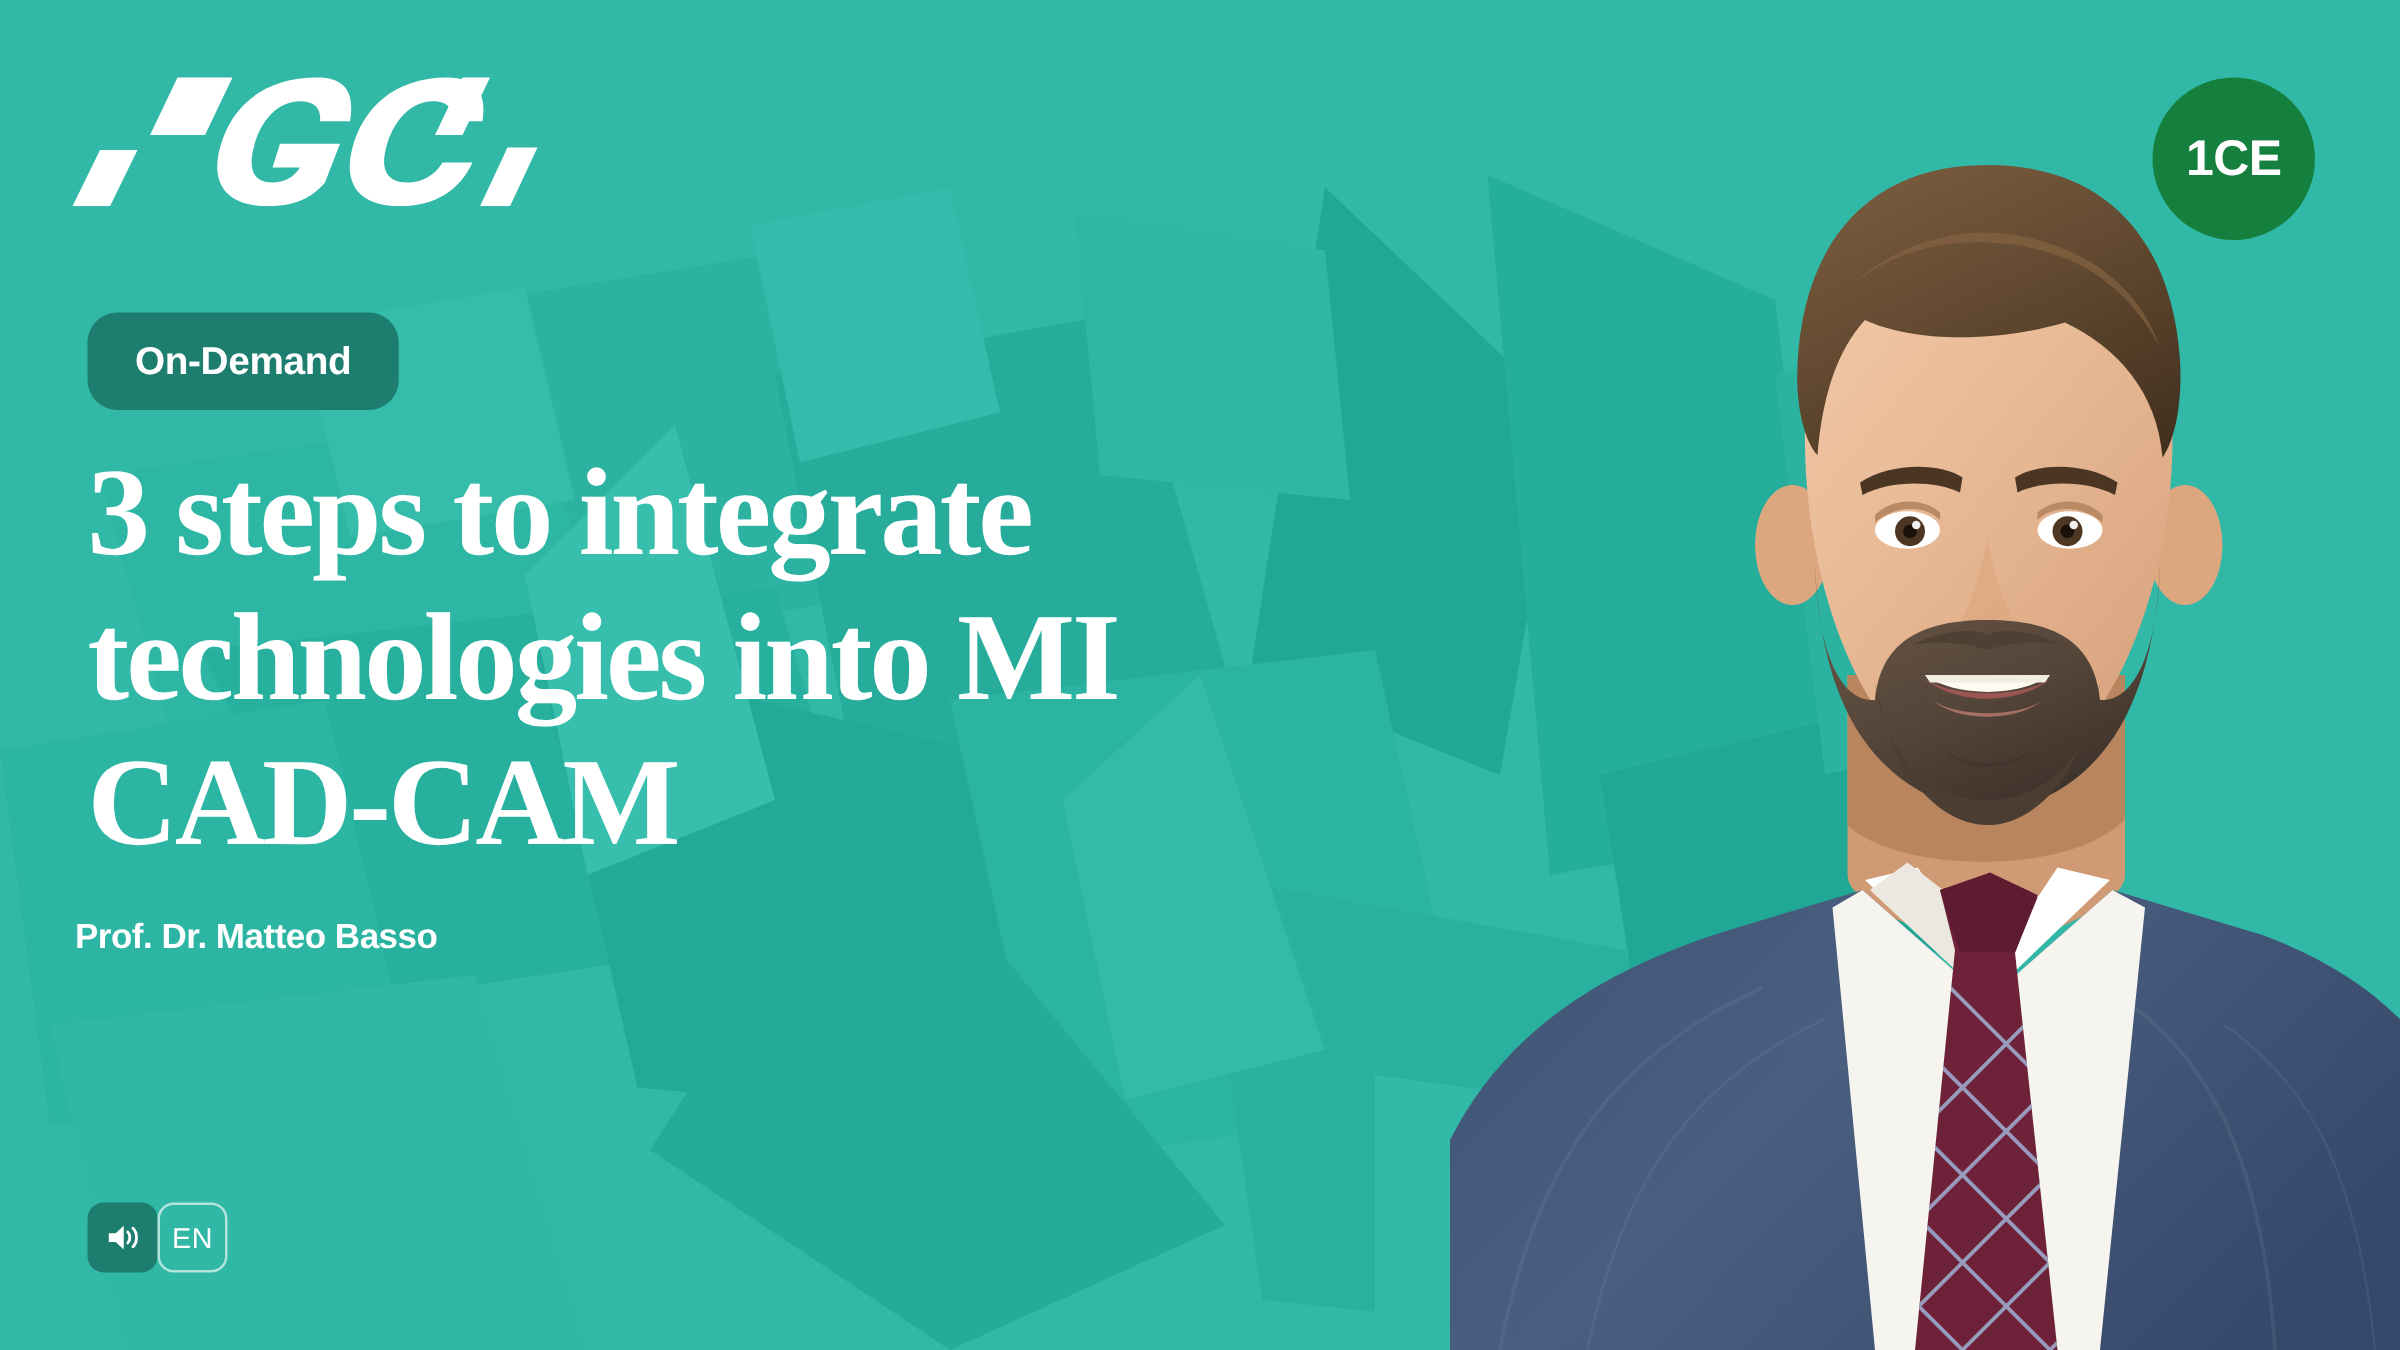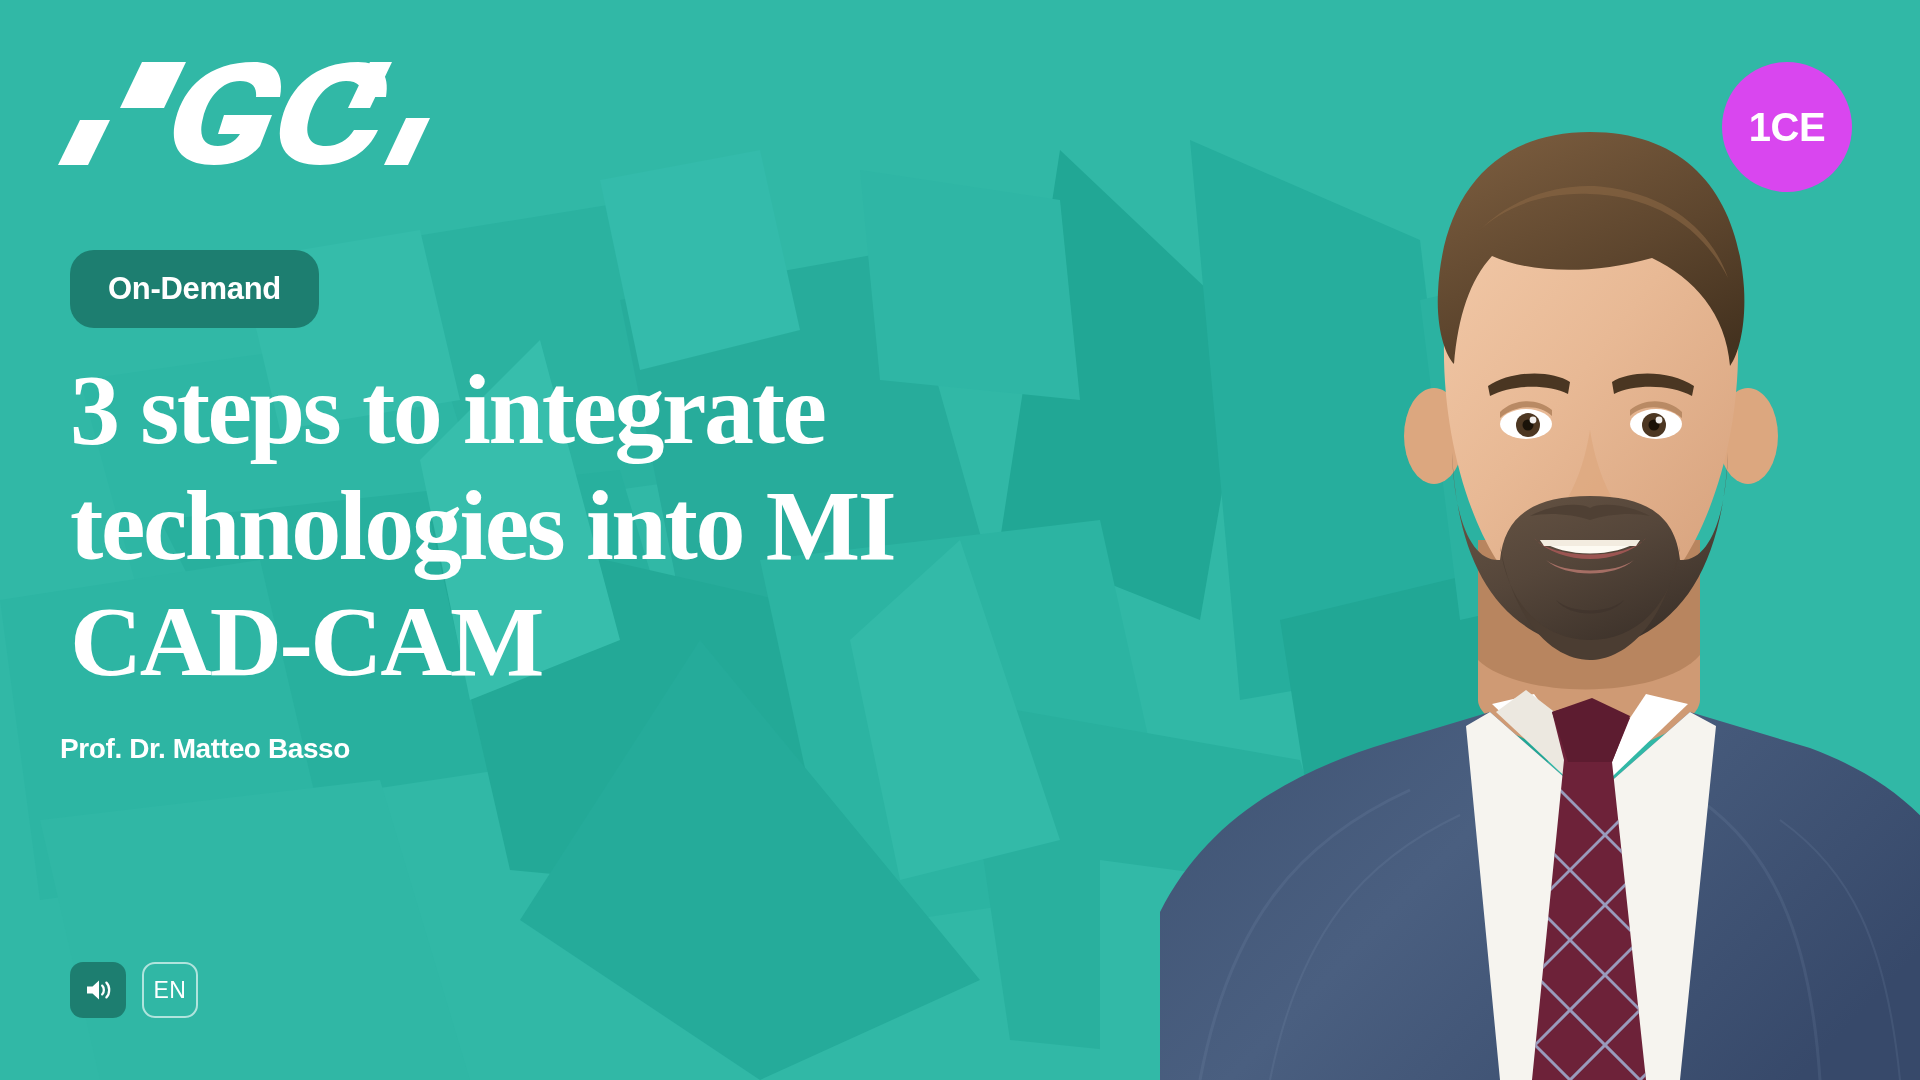--- a/index.html
+++ b/index.html
@@ -70,21 +70,21 @@
     font-size:28px;
     font-weight:700;
     letter-spacing:-0.4px;
     white-space:nowrap;
   }
 
   
   #controls {
     position:absolute;
     left:70px; top:962px;
-    display:flex; align-items:center; gap:16px;
+    display:flex; align-items:center; gap:0;
   }
   .ctl-btn {
     width:56px; height:56px;
     border-radius:13px;
     display:flex; align-items:center; justify-content:center;
     cursor:pointer;
   }
   #sound-button { background:#1d7e70; }
   #lang-button {
     background:transparent;
@@ -94,21 +94,21 @@
     font-weight:400;
     letter-spacing:0.4px;
   }
 
   
   #ce-badge {
     position:absolute;
     left:1722px; top:62px;
     width:130px; height:130px;
     border-radius:50%;
-    background:#d946ef;
+    background:#15803d;
     display:flex; align-items:center; justify-content:center;
     color:#ffffff;
     font-size:40px;
     font-weight:bold;
     letter-spacing:-0.5px;
     z-index:6;
   }
 
   
   #portrait {

